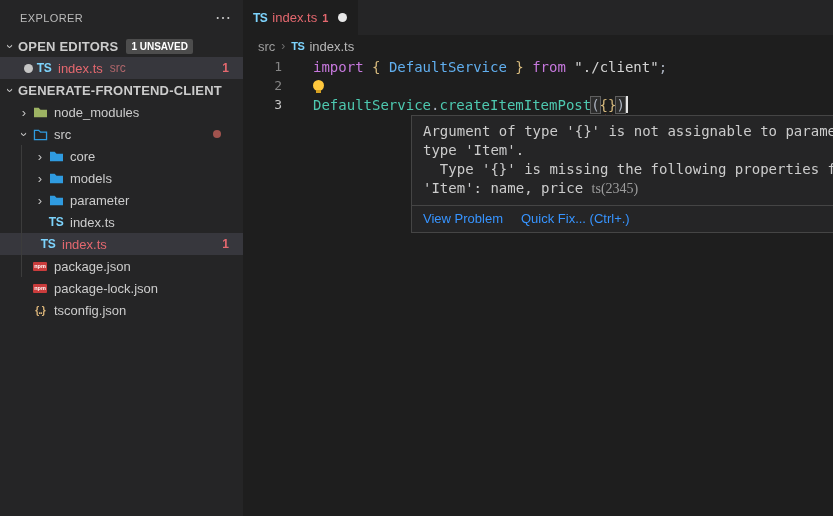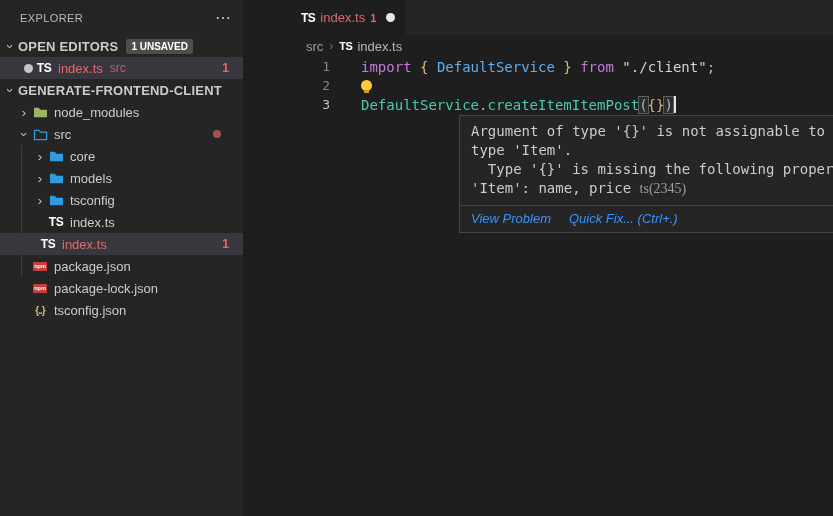--- a/index.html
+++ b/index.html
@@ -1,18 +1,18 @@
 <!DOCTYPE html>
 <html><head>
 <meta charset="utf-8">
 <style>
   * { margin:0; padding:0; box-sizing:border-box; }
   html,body { width:833px; height:516px; overflow:hidden; background:#1e1e1e;
     font-family:"Liberation Sans", sans-serif; color:#cccccc; }
-  .app { position:relative; width:833px; height:368px; display:flex;gap:48px; }
+  .app { position:relative; width:833px; height:368px; display:flex; }
 
   
   .sidebar { width:243px; height:516px; background:#252526; flex:none; position:relative; font-size:13px; }
   .sb-titlebar { height:35px; display:flex; align-items:center; padding:0 12px 0 20px; }
   .sb-title { font-size:11px; letter-spacing:.4px; color:#bbbbbb; }
   .sb-actions { margin-left:auto; color:#c5c5c5; font-size:16px; cursor:pointer; line-height:1; }
   .sec-header { height:22px; display:flex; align-items:center; padding-left:3px; cursor:pointer; }
   .sec-chev { width:15px; text-align:center; color:#c5c5c5; font-size:13px; flex:none; }
   .chev-down { display:inline-block; transform:rotate(90deg); }
   .sec-label { font-size:13px; font-weight:bold; color:#cccccc; letter-spacing:.2px; white-space:nowrap; }
@@ -23,21 +23,21 @@
   .row.sel { background:#37373d; }
   .slot { width:16px; flex:none; display:flex; align-items:center; justify-content:center; }
   .chev { color:#c5c5c5; font-size:13px; }
   .icon16 { width:16px; height:16px; flex:none; display:flex; align-items:center; justify-content:center; margin-right:6px; }
   .lbl { color:#cccccc; }
   .lbl-err { color:#e4686f; }
   .desc { color:#b0666b; font-size:12px; margin-left:7px; }
   .err-count { margin-left:auto; margin-right:14px; color:#e4686f; font-size:12px; font-weight:bold; }
   .mod-dot-file { width:9px; height:9px; border-radius:50%; background:#c5c5c5; }
   .mod-dot-folder { width:8px; height:8px; border-radius:50%; background:#a1534e; margin-left:auto; margin-right:22px; flex:none; }
-  .ts-badge { color:#ffffff; font-weight:bold; font-size:12px; letter-spacing:-0.5px; }
+  .ts-badge { color:#7dd3fc; font-weight:bold; font-size:12px; letter-spacing:-0.5px; }
   .npm-badge { background:#ca3c3c; color:#ffffff; font-size:5.5px; font-weight:bold;
     width:14px; height:9px; display:flex; align-items:center; justify-content:center; border-radius:1px; }
   .json-badge { color:#dcb67a; font-size:10px; font-weight:bold; letter-spacing:-1px; }
   .pl1 { padding-left:16px; } .pl2 { padding-left:24px; } .pl3 { padding-left:32px; }
   .indent-guide { position:absolute; left:21px; top:145px; width:1px; height:132px; background:#3c3c3c; }
   .oe-item { padding-left:20px; }
 
   
   .editor { flex:1; position:relative; background:#1e1e1e; }
   .tabstrip { height:35px; background:#252526; display:flex; }
@@ -69,21 +69,21 @@
   .bulb::after { content:""; position:absolute; left:3px; top:10px; width:5px; height:3px; background:#d5a021; }
 
   
   .hover { position:absolute; left:168px; top:115px; width:540px; background:#252526;
     border:1px solid #454545; font-family:"DejaVu Sans Mono", monospace; font-size:14px; color:#cccccc; }
   .hover-body { padding:6px 11px 7px 11px; }
   .hover-line { height:19px; line-height:19px; white-space:pre; }
   .ts-ref { color:#9d9d9d;font-family:Liberation Serif, serif; }
   .hover-footer { border-top:1px solid #454545; padding:5px 11px 6px 11px;
     font-family:"Liberation Sans", sans-serif; font-size:13px; display:flex; }
-  .hover-link { color:#3794ff; cursor:pointer; margin-right:18px;font-style:italic; }
+  .hover-link { color:#3794ff; cursor:pointer; margin-right:18px; }
 </style>
 </head>
 <body>
 
 <div class="app">
 
   <div class="sidebar">
 
     <div class="sb-titlebar">
       <span class="sb-title">EXPLORER</span>
@@ -167,21 +167,21 @@
 
     <div class="row pl3">
       <span class="slot">
           <span class="chev">›</span>
         </span>
       <span class="icon16">
         <svg width="15" height="13" viewBox="0 0 16 14">
             <path d="M1 2 h5 l2 2 h7 v8 h-14 z" fill="#2f9be0"></path>
           </svg>
       </span>
-      <span class="lbl">tsconfig</span>
+      <span class="lbl">parameter</span>
     </div>
 
     <div class="row pl3">
       <span class="slot"></span>
       <span class="icon16">
           <span class="ts-badge">TS</span>
         </span>
       <span class="lbl">index.ts</span>
     </div>
 

